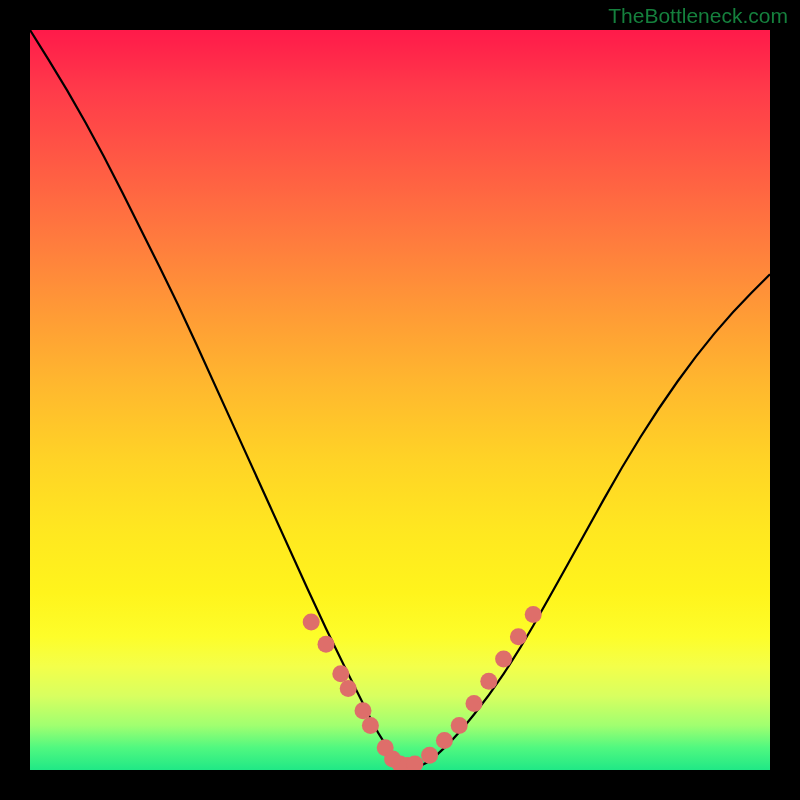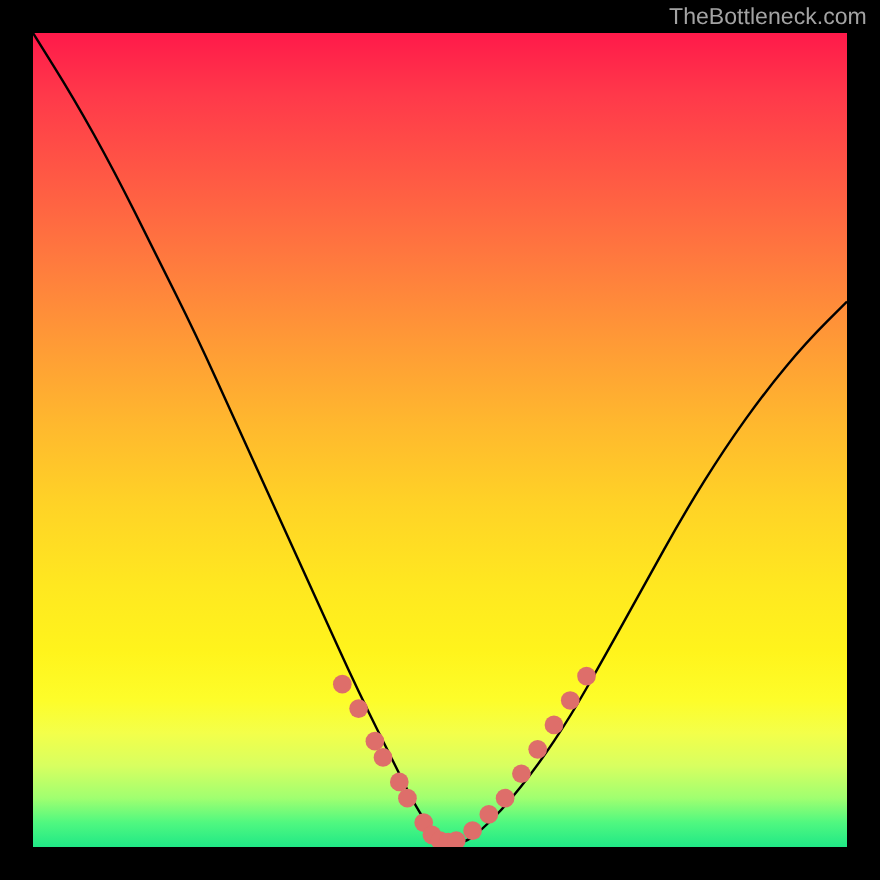--- a/index.html
+++ b/index.html
@@ -8,21 +8,21 @@
     height: 800px;
     background: #000;
     position: relative;
     font-family: Arial, sans-serif;
     overflow: hidden;
   }
   .attribution {
     position: absolute;
     top: 4px;
     right: 12px;
-    color: #a3a3a3;
+    color: #15803d;
     font-size: 21px;
     z-index: 10;
   }
   .plot-area {
     position: absolute;
     left: 30px;
     top: 30px;
     width: 740px;
     height: 740px;
     background: linear-gradient(to bottom,

